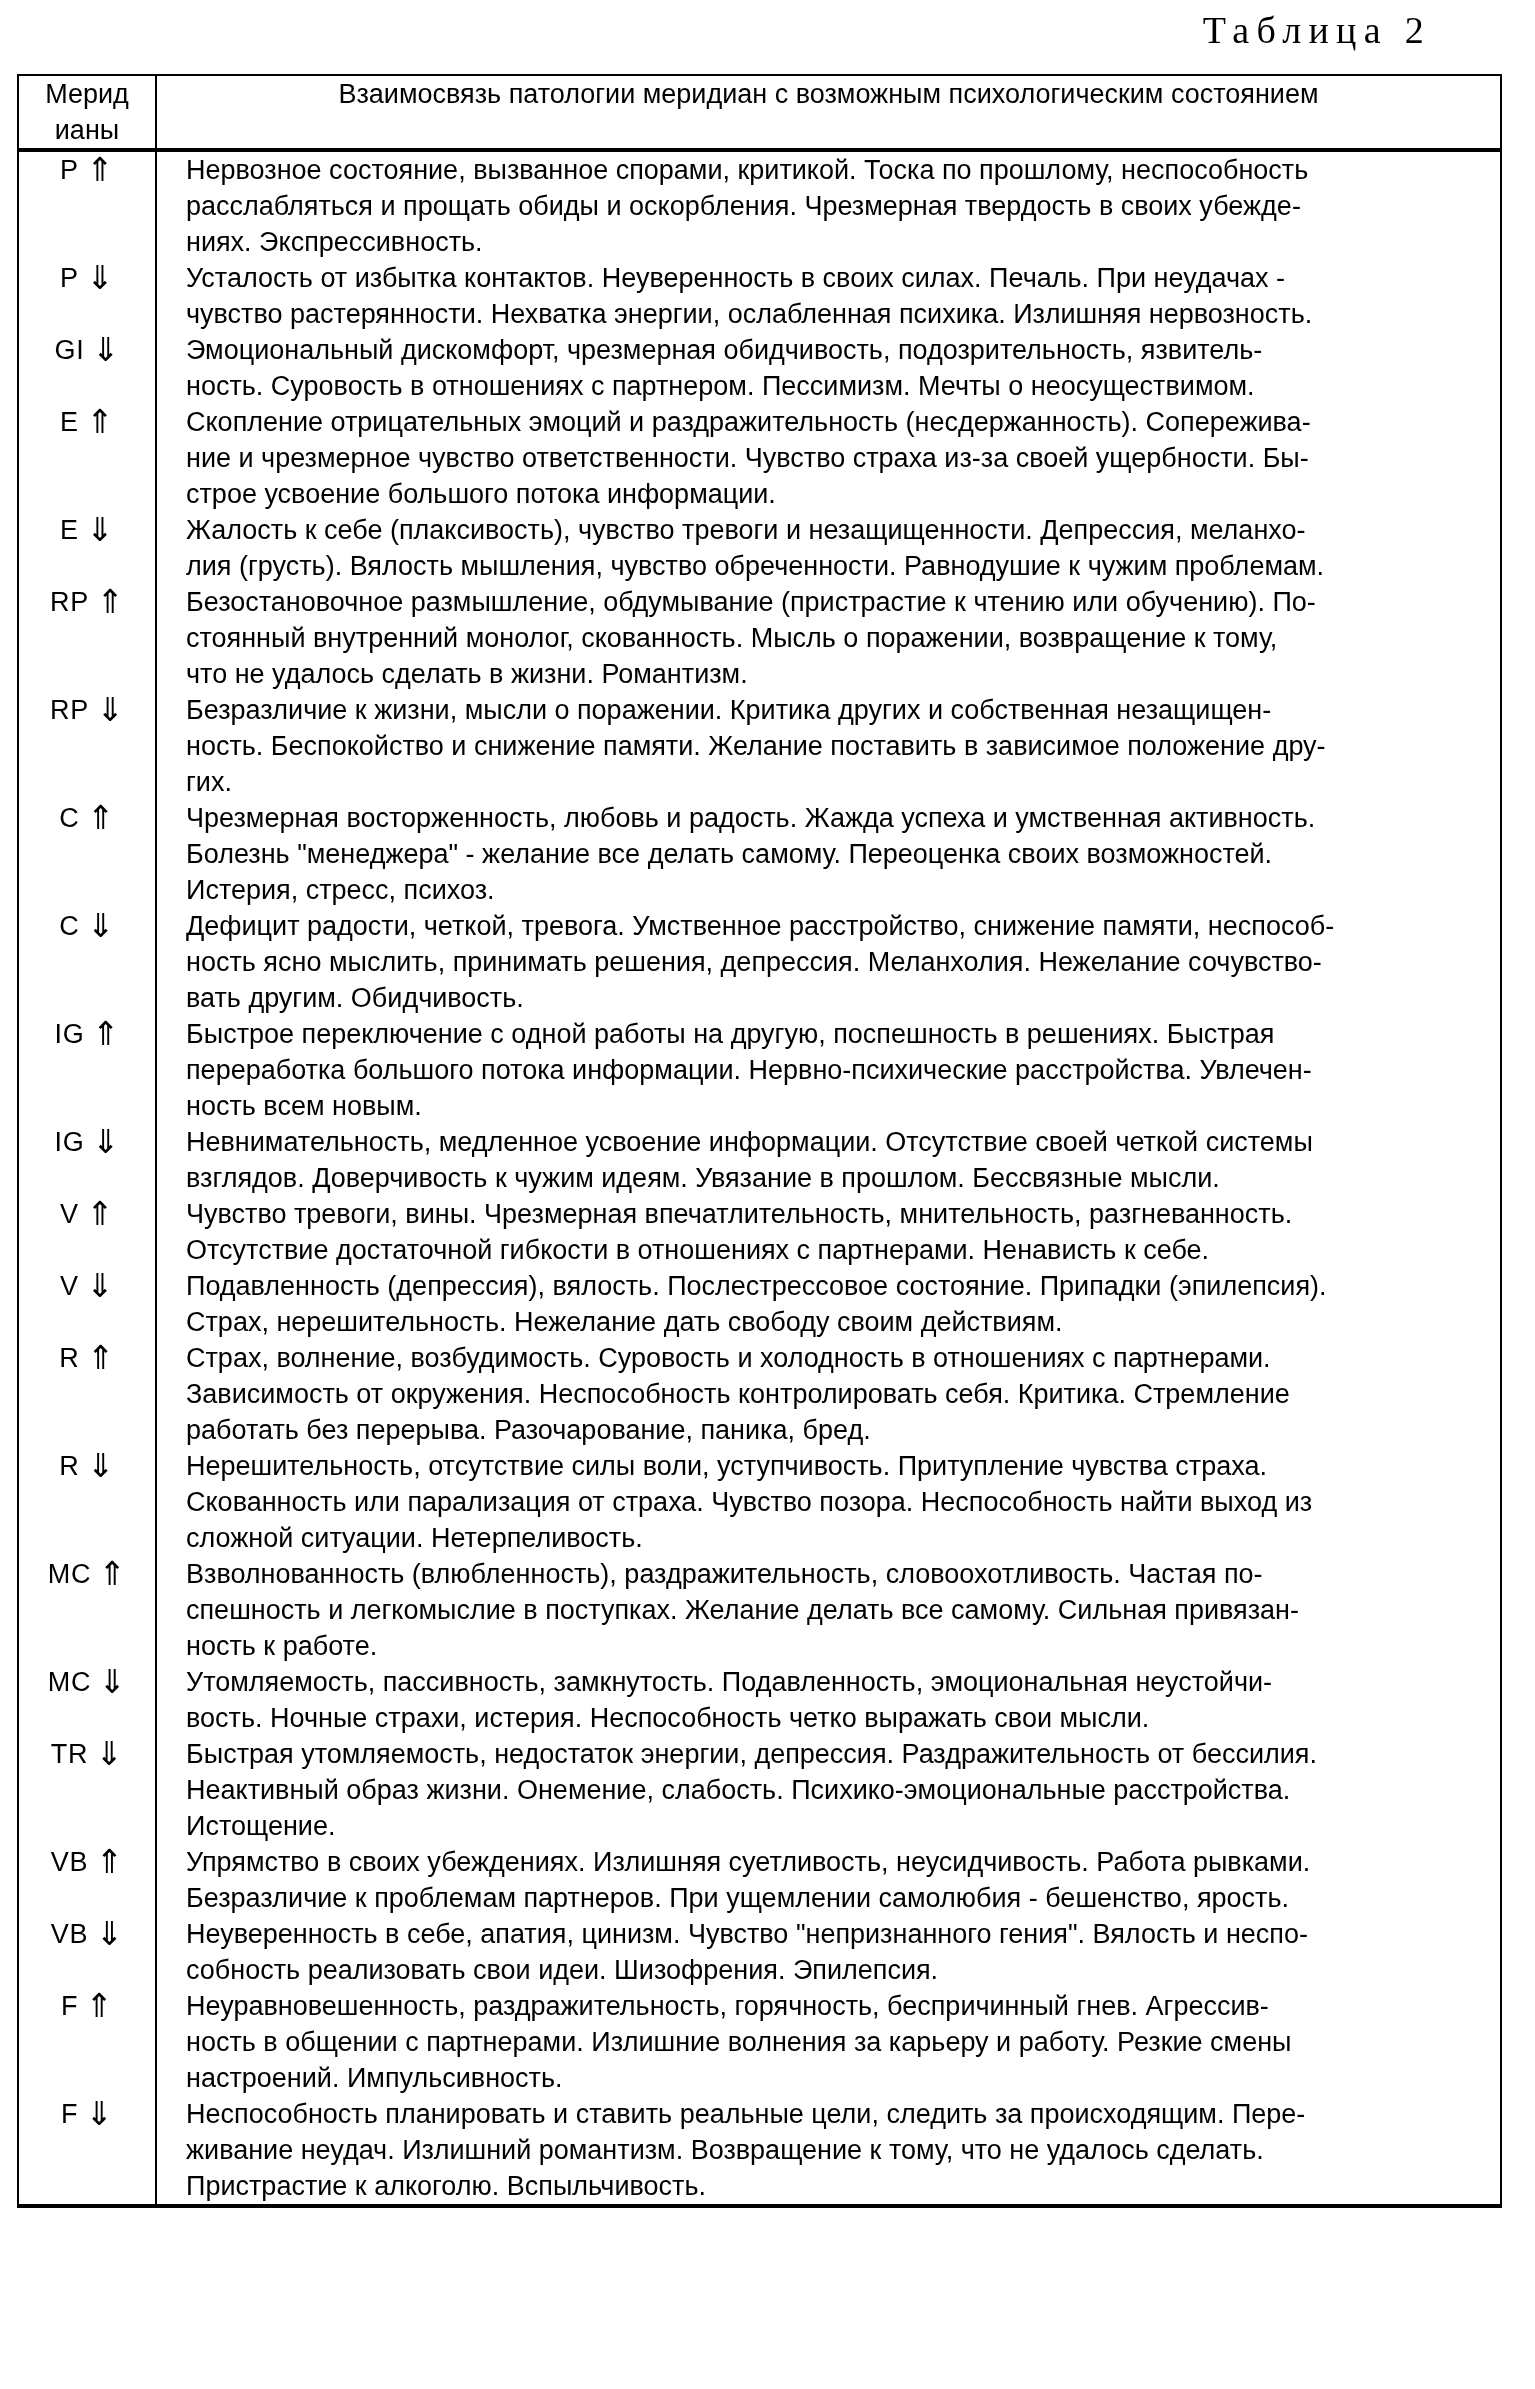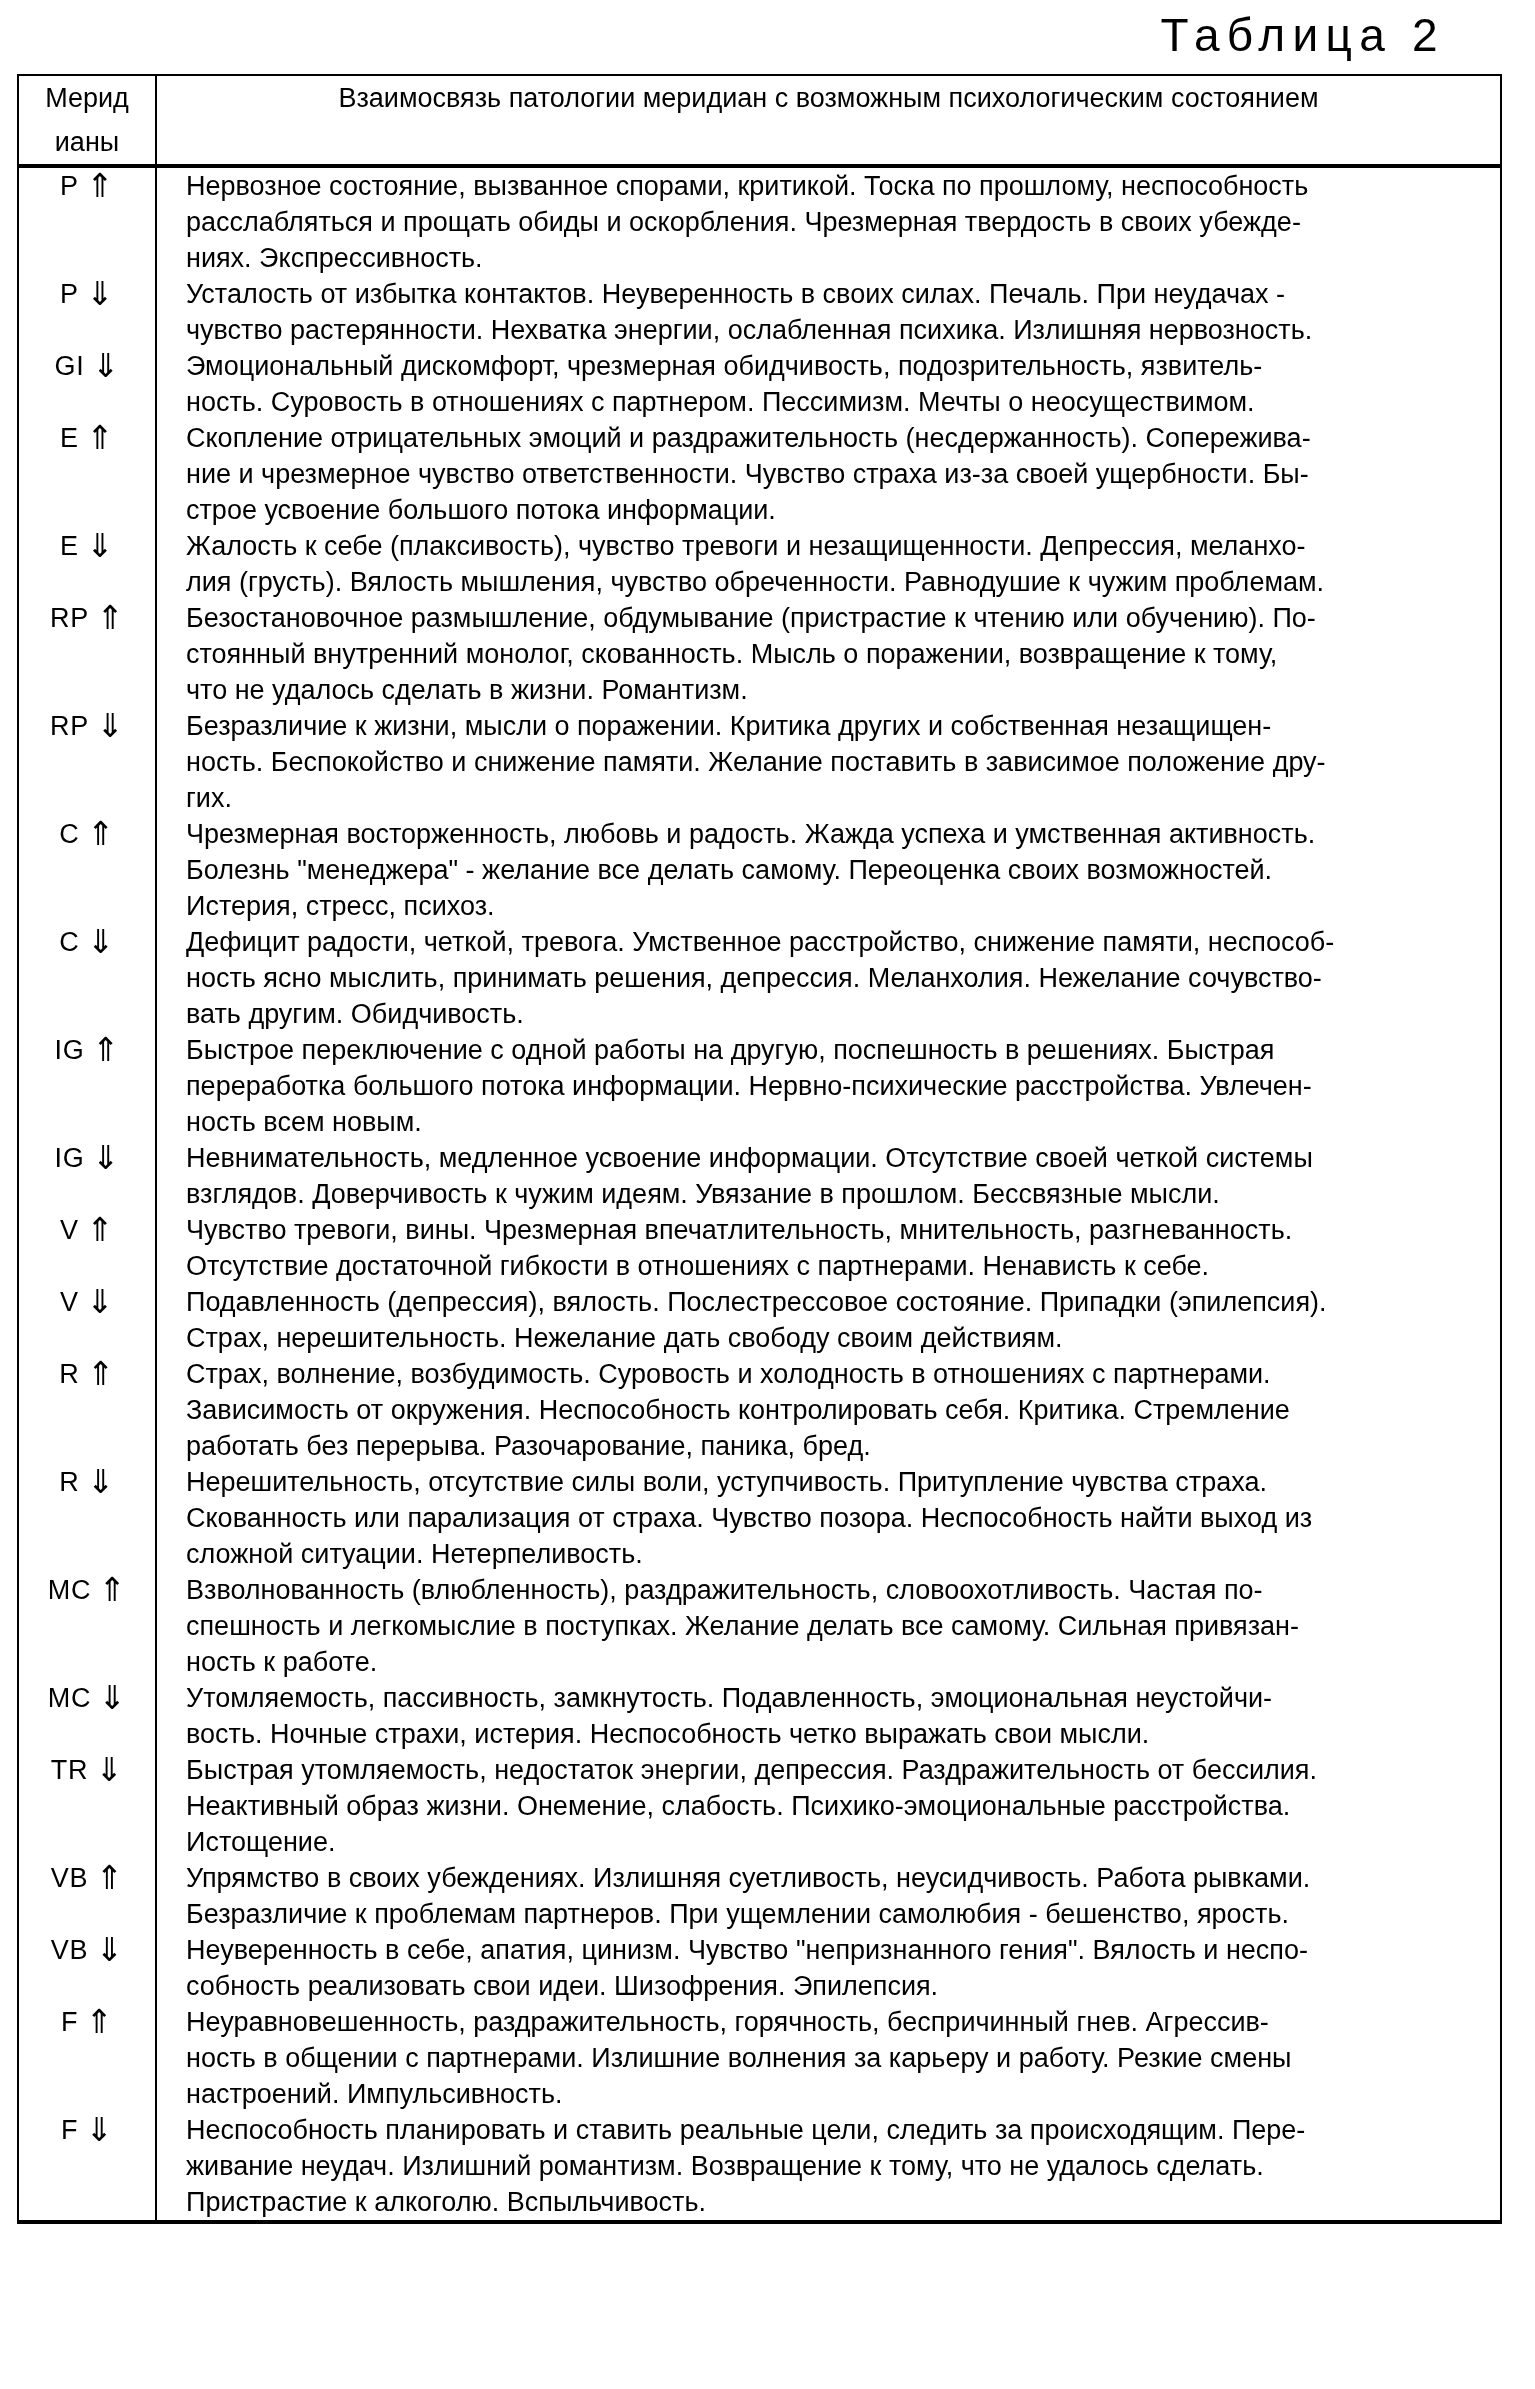--- a/index.html
+++ b/index.html
@@ -12,40 +12,41 @@
   .page {
     position: relative;
     width: 1536px;
     height: 2389px;
     background: #ffffff;
     overflow: hidden;
   }
   .doc-title {
     position: absolute;
     top: 8.1px;
-    right: 91px;
-    font-size: 46px;
+    right: 105px;
+    font-size: 38px;
     letter-spacing: 7.3px;
     white-space: nowrap;
+    font-family: Liberation Serif, serif;
   }
   table.meridian-table {
     position: absolute;
     left: 17px;
     top: 74px;
     width: 1485px;
     table-layout: fixed;
     border-collapse: collapse;
     border: 2.4px solid #000000;
     border-bottom-width: 4.1px;
   }
   .meridian-table col.c-merid { width: 138px; }
   .meridian-table thead th {
     font-weight: normal;
     font-size: 27px;
-    line-height: 44px;
+    line-height: 36px;
     vertical-align: top;
     text-align: center;
     padding: 0;
     border-bottom: 4.1px solid #000000;
     white-space: pre-line;
     height: 72px;
   }
   .meridian-table th.merid-head,
   .meridian-table td.merid-cell {
     border-right: 2.4px solid #000000;

